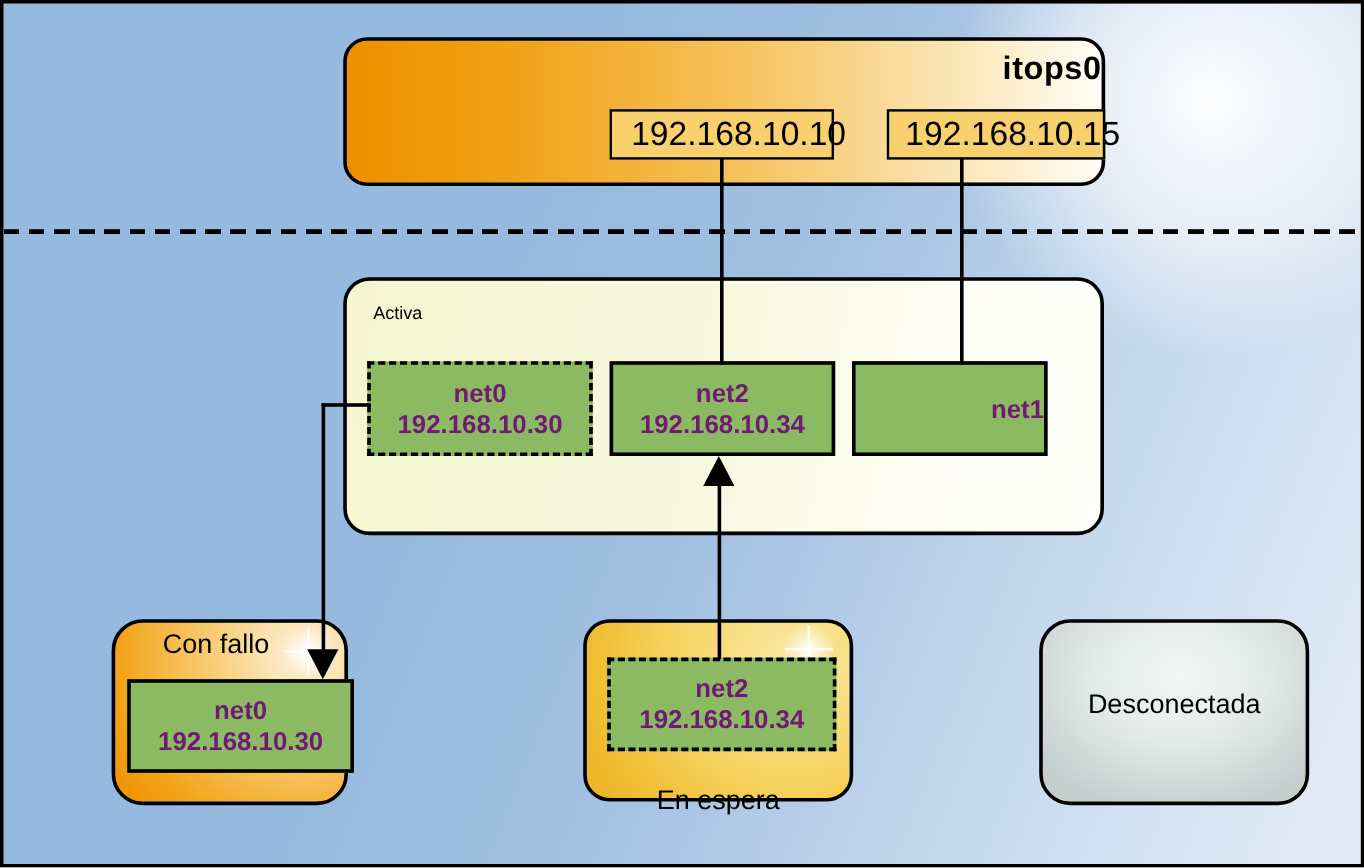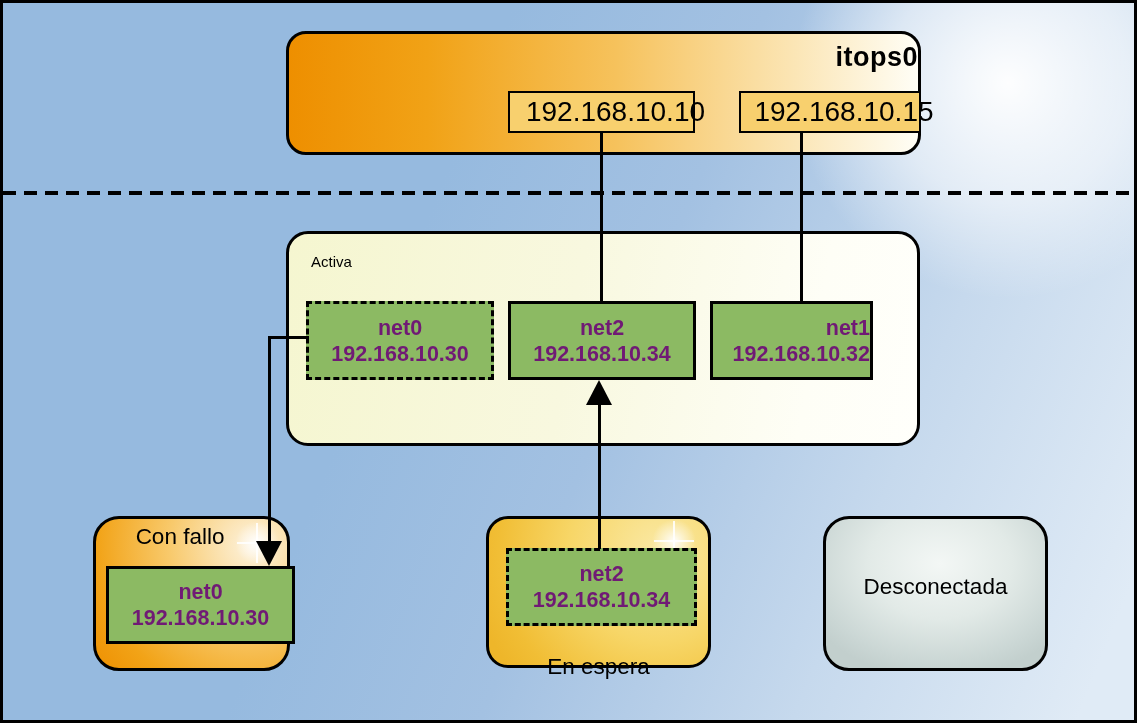--- a/index.html
+++ b/index.html
@@ -63,21 +63,21 @@
   
   .standby-box{
     position:absolute;left:483px;top:513px;width:225px;height:152px;box-sizing:border-box;
     border:3px solid #000;border-radius:22px;
     background:radial-gradient(circle 190px at 78% 22%,#FAE9A5 0%,#F7D667 48%,#F1BE35 85%,#EEB62A 100%);
   }
   .standby-iface{left:17px;top:29px;width:191px;height:78px;}
   .standby-label{position:absolute;left:0;top:112px;width:100%;text-align:center;font-size:22.5px;margin-top:23px;}
   
   .offline-box{
-    position:absolute;left:820px;top:513px;width:225px;height:155px;box-sizing:border-box;
+    position:absolute;left:863px;top:513px;width:225px;height:155px;box-sizing:border-box;
     border:3px solid #000;border-radius:26px;
     background:radial-gradient(ellipse 150px 115px at 52% 30%,#F3F7F5 0%,#E2EAE7 48%,#CBD7D5 85%,#C2CFCD 100%);
     display:flex;align-items:center;justify-content:center;
   }
   .offline-label{font-size:22.5px;margin-top:-14px;}
   
   .line{position:absolute;background:#000;z-index:5;}
   .v-line1{left:597px;top:129px;width:3px;height:172px;}
   .v-line2{left:797px;top:129px;width:3px;height:172px;}
   .fail-h{left:265px;top:333px;width:41px;height:3px;}
@@ -118,21 +118,20 @@
     <div class="iface dashed if-net0">
       <div>net0</div>
       <div>192.168.10.30</div>
     </div>
     <div class="iface if-net2">
       <div>net2</div>
       <div>192.168.10.34</div>
     </div>
     <div class="iface if-net1">
       <div>net1</div>
-      <div>192.168.10.32</div>
     </div>
   </div>
 
   <div class="failed-box">
     <div class="glint" style="right:8px;top:2px;"></div>
     <div class="failed-label">Con fallo</div>
     <div class="iface failed-iface">
       <div>net0</div>
       <div>192.168.10.30</div>
     </div>

